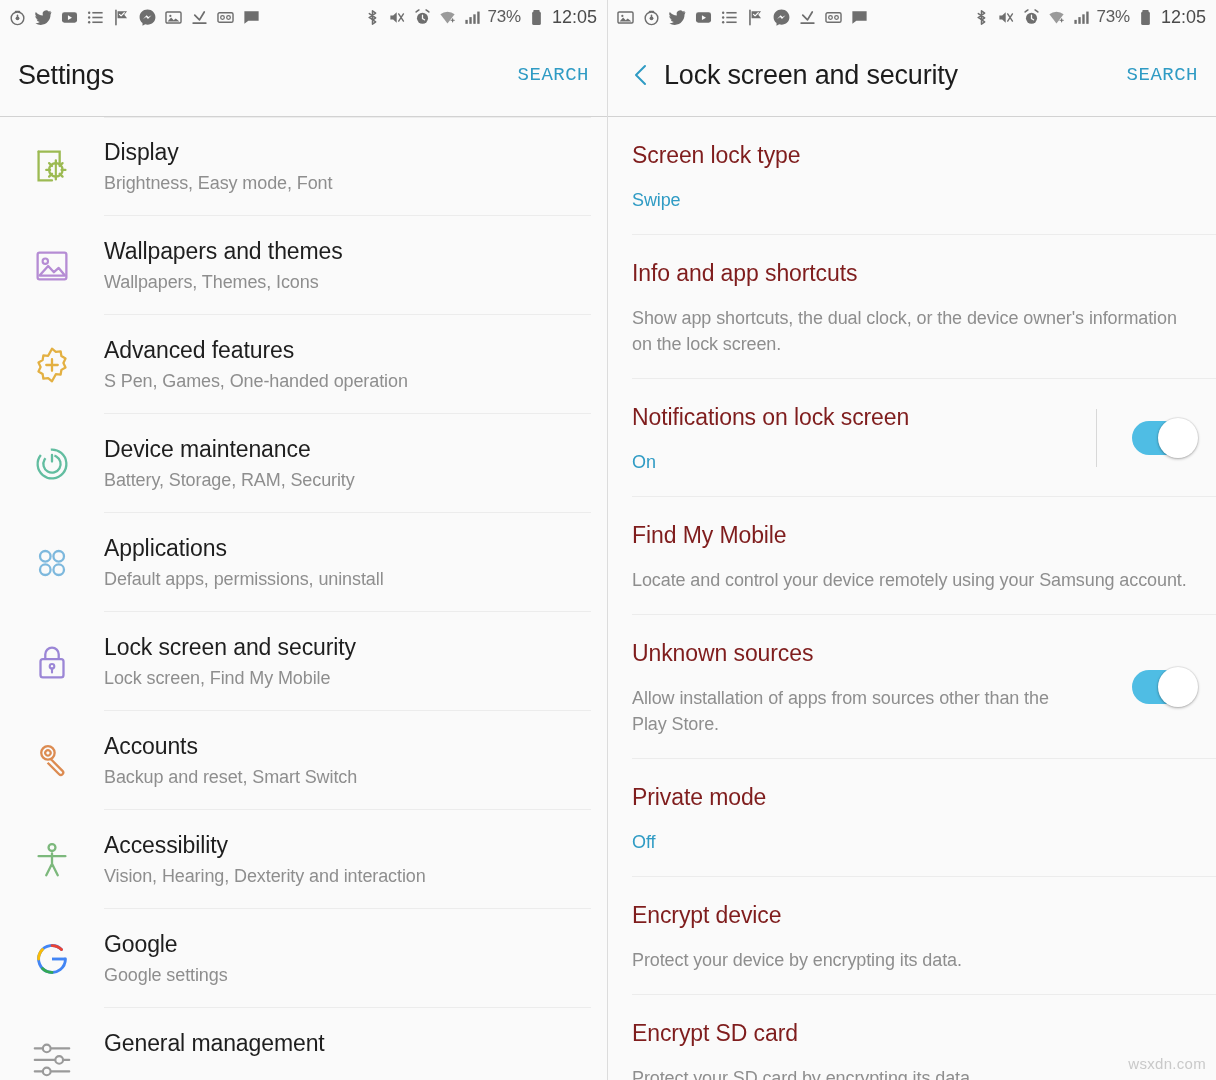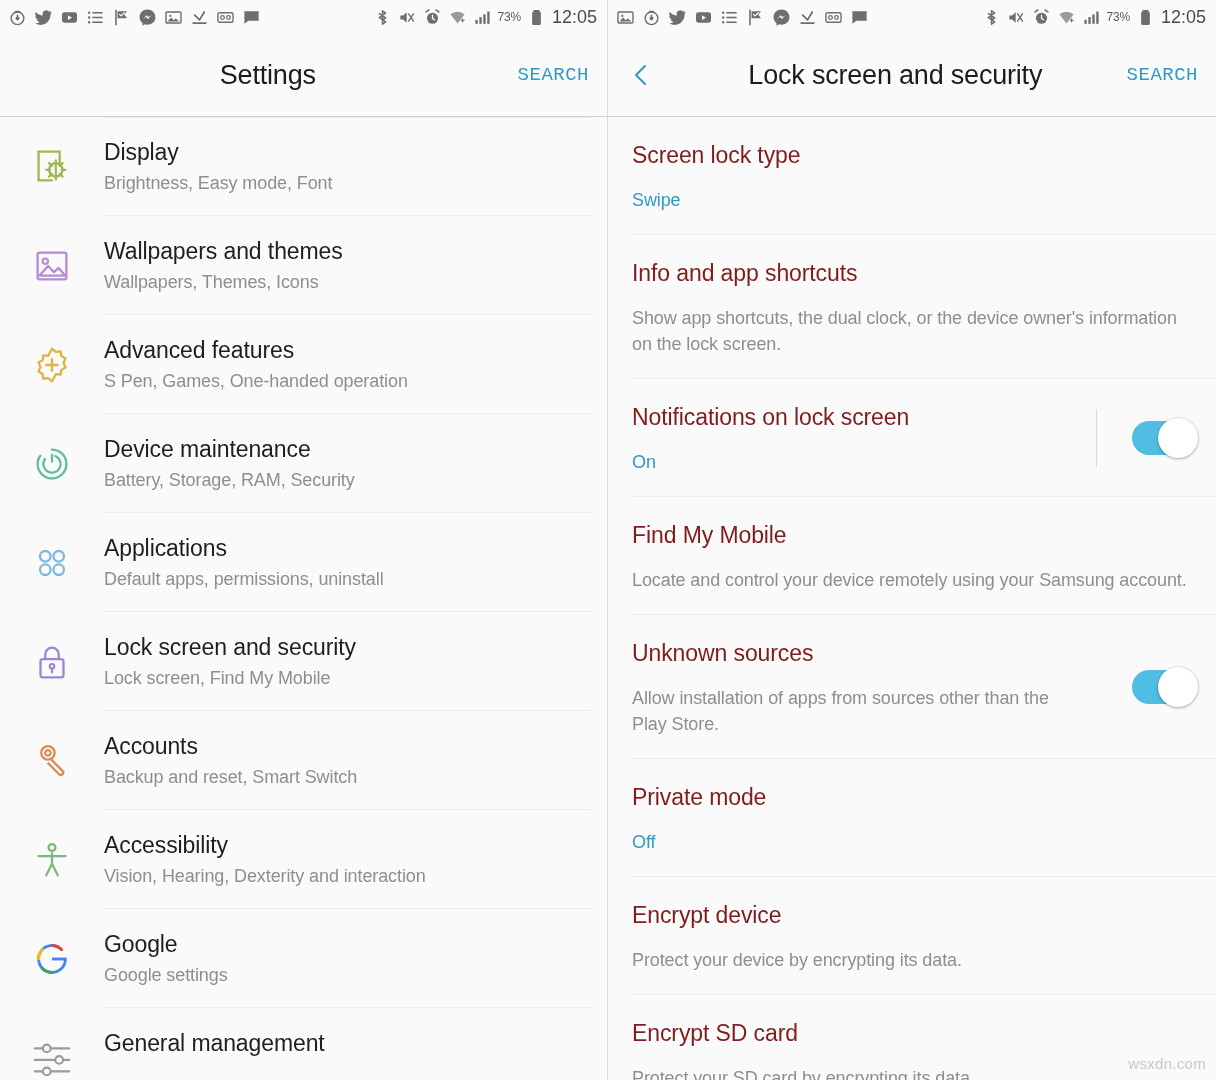--- a/index.html
+++ b/index.html
@@ -16,29 +16,28 @@
 
   
   .statusbar {
     height:34px; display:flex; align-items:center;
     padding:0 10px 0 8px; background:#fafafa;
   }
   .sb-left  { display:flex; align-items:center; gap:7px; flex:1; }
   .sb-right { display:flex; align-items:center; gap:6px; }
   .sb-ic { width:19px; height:19px; display:block; flex:none; }
   .sb-ic svg { display:block; width:19px; height:19px; }
-  .sb-txt { font-size:12px; color:#5c5c5c; letter-spacing:-0.2px; white-space:nowrap; }
+  .sb-txt { font-size:17px; color:#5c5c5c; letter-spacing:-0.2px; white-space:nowrap; }
   .sb-time { font-size:18px; color:#4a4a4a; white-space:nowrap; }
 
   
   .appbar {
     height:83px; display:flex; align-items:center;
     padding:0 18px 0 16px; background:#fafafa;
     border-bottom:1px solid #d2d2d2;
-    text-align:center;
   }
   .appbar .back {
     width:34px; height:34px; flex:none; margin-right:6px;
     display:flex; align-items:center; justify-content:center;
   }
   .appbar .back svg { width:20px; height:24px; }
   .title { font-size:27px; color:#1c1c1c; font-weight:400; letter-spacing:-0.2px; flex:1;
            white-space:nowrap; overflow:hidden; }
   .title.pad { padding-left:2px; }
   .search-btn { font-size:19px; color:#2f9bc4; letter-spacing:0.5px; white-space:nowrap;font-family:Liberation Mono, monospace; }

